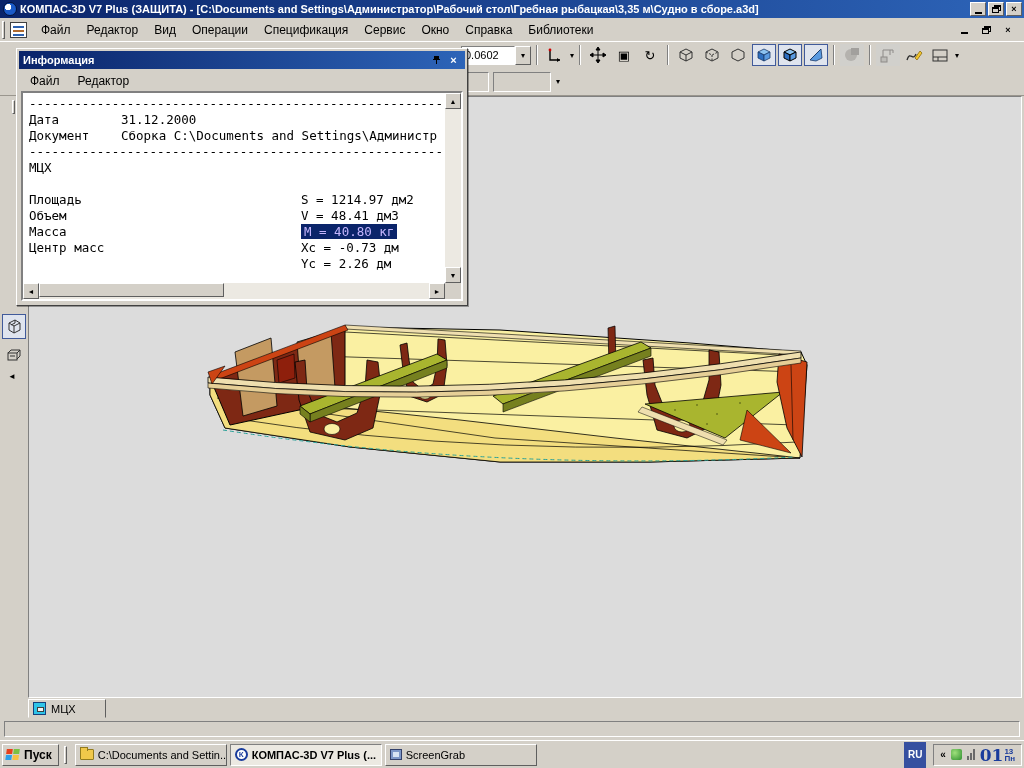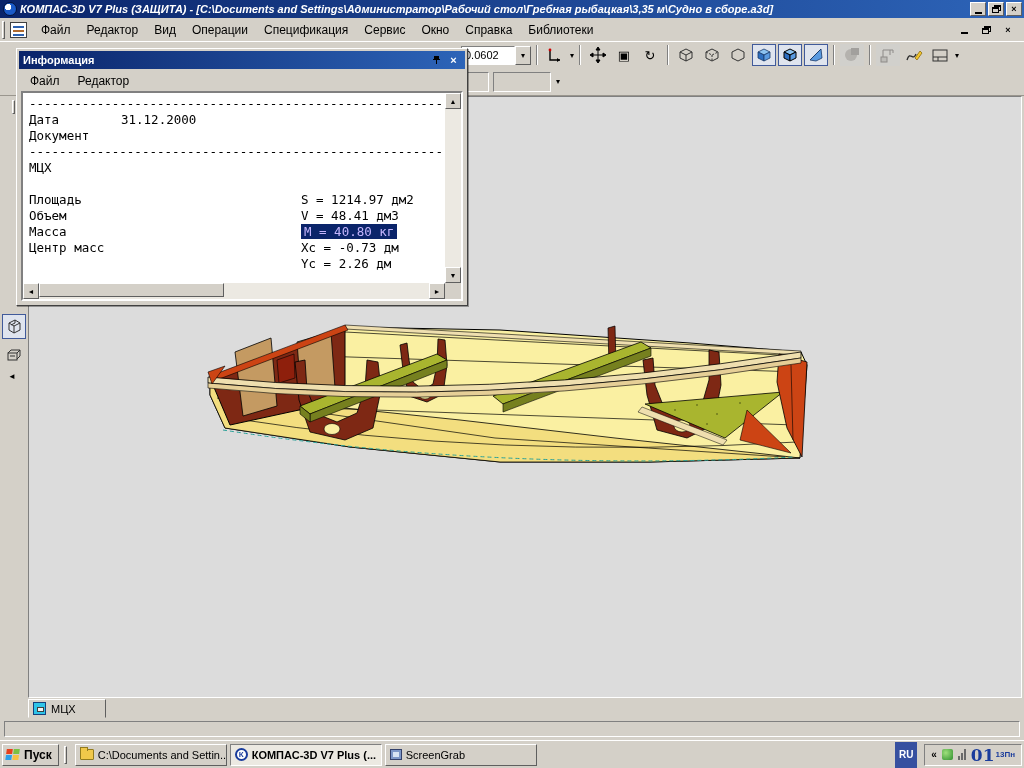--- a/index.html
+++ b/index.html
@@ -13,21 +13,21 @@
   .raised  { border:1px solid; border-color:#ffffff #5f5f5f #5f5f5f #ffffff; background:var(--chrome); }
   .sunken  { border:1px solid; border-color:#808080 #ffffff #ffffff #808080; }
 
   
   .titlebar { position:absolute; left:0; top:0; width:1024px; height:18px;
     background:linear-gradient(90deg, var(--titlebar-dark), var(--titlebar-light));
     display:flex; align-items:center; padding:0 2px; color:#fff; }
   .titlebar .app-icon { width:14px; height:14px; margin:0 3px 0 1px; border-radius:50%;
     background:radial-gradient(circle at 35% 35%, #ffffff 0 28%, #1a5ac8 30% 100%);
     border:1px solid #04143c; flex:0 0 auto; }
-  .titlebar .title-text { font-weight:bold; font-size:11px; white-space:nowrap; overflow:hidden; flex:1 1 auto;font-style:italic; }
+  .titlebar .title-text { font-weight:bold; font-size:11px; white-space:nowrap; overflow:hidden; flex:1 1 auto; }
   .win-buttons { display:flex; gap:2px; margin-left:4px; }
   .win-btn { width:16px; height:14px; display:flex; align-items:center; justify-content:center;
     font-size:9px; font-weight:bold; color:#000; }
   .glyph-min { width:7px; height:2px; background:#000; margin-top:7px; }
   .glyph-restore { position:relative; width:9px; height:8px; }
   .glyph-restore i { position:absolute; border:1px solid #000; border-top-width:2px; display:block; }
   .glyph-restore i.b1 { left:2px; top:0; width:7px; height:6px; }
   .glyph-restore i.b2 { left:0; top:2px; width:7px; height:6px; background:var(--chrome); }
 
   
@@ -134,21 +134,21 @@
   .tray-lang { width:22px; height:26px; background:#3650a0; color:#fff; font-size:10px; font-weight:bold;
     display:flex; align-items:center; justify-content:center; margin-left:auto; flex:0 0 auto; }
   .tray { height:22px; display:flex; align-items:center; gap:5px; padding:0 6px; margin-left:4px; flex:0 0 auto; background:var(--chrome); }
   .tray .chev { font-size:10px; font-weight:bold; }
   .tray-ico-green { width:11px; height:11px; background:radial-gradient(circle at 35% 35%, #9fe07c, #2f8f2f); border-radius:2px; }
   .bars { display:flex; align-items:flex-end; gap:1px; height:11px; }
   .bars i { width:2px; background:#6a6a6a; }
   .bars i:nth-child(1){height:4px;} .bars i:nth-child(2){height:7px;} .bars i:nth-child(3){height:11px;}
   .clock { display:flex; align-items:center; color:#1a3c9c; gap:1px; }
   .clock .hh { font-size:17px; font-weight:bold; font-family:"DejaVu Serif", serif; }
-  .clock .col { display:flex; flex-direction:row; line-height:7px; font-size:8px; font-weight:bold; }
+  .clock .col { display:flex; flex-direction:column; line-height:7px; font-size:8px; font-weight:bold; }
 
   .pin-svg, .icon-svg { display:block; }
 </style>
 </head>
 <body>
 
 <div class="titlebar">
   <span class="app-icon"></span>
   <span class="title-text">КОМПАС-3D V7 Plus (ЗАЩИТА) - [C:\Documents and Settings\Администратор\Рабочий стол\Гребная рыбацкая\3,35 м\Судно в сборе.a3d]</span>
   <span class="win-buttons">
@@ -393,20 +393,21 @@
     <div class="dlg-text">
       <div class="iline">
           <span class="lab">------------------------------------------------------------</span>
         </div>
       <div class="iline">
         <span class="lab">Дата</span>
           <span class="val-near">31.12.2000</span>
       </div>
       <div class="iline">
         <span class="lab">Документ</span>
+          <span class="val-near">Сборка C:\Documents and Settings\Администр</span>
       </div>
       <div class="iline">
           <span class="lab">------------------------------------------------------------</span>
         </div>
       <div class="iline">
         <span class="lab">МЦХ</span>
       </div>
       <div class="iline"></div>
       <div class="iline">
         <span class="lab">Площадь</span>

